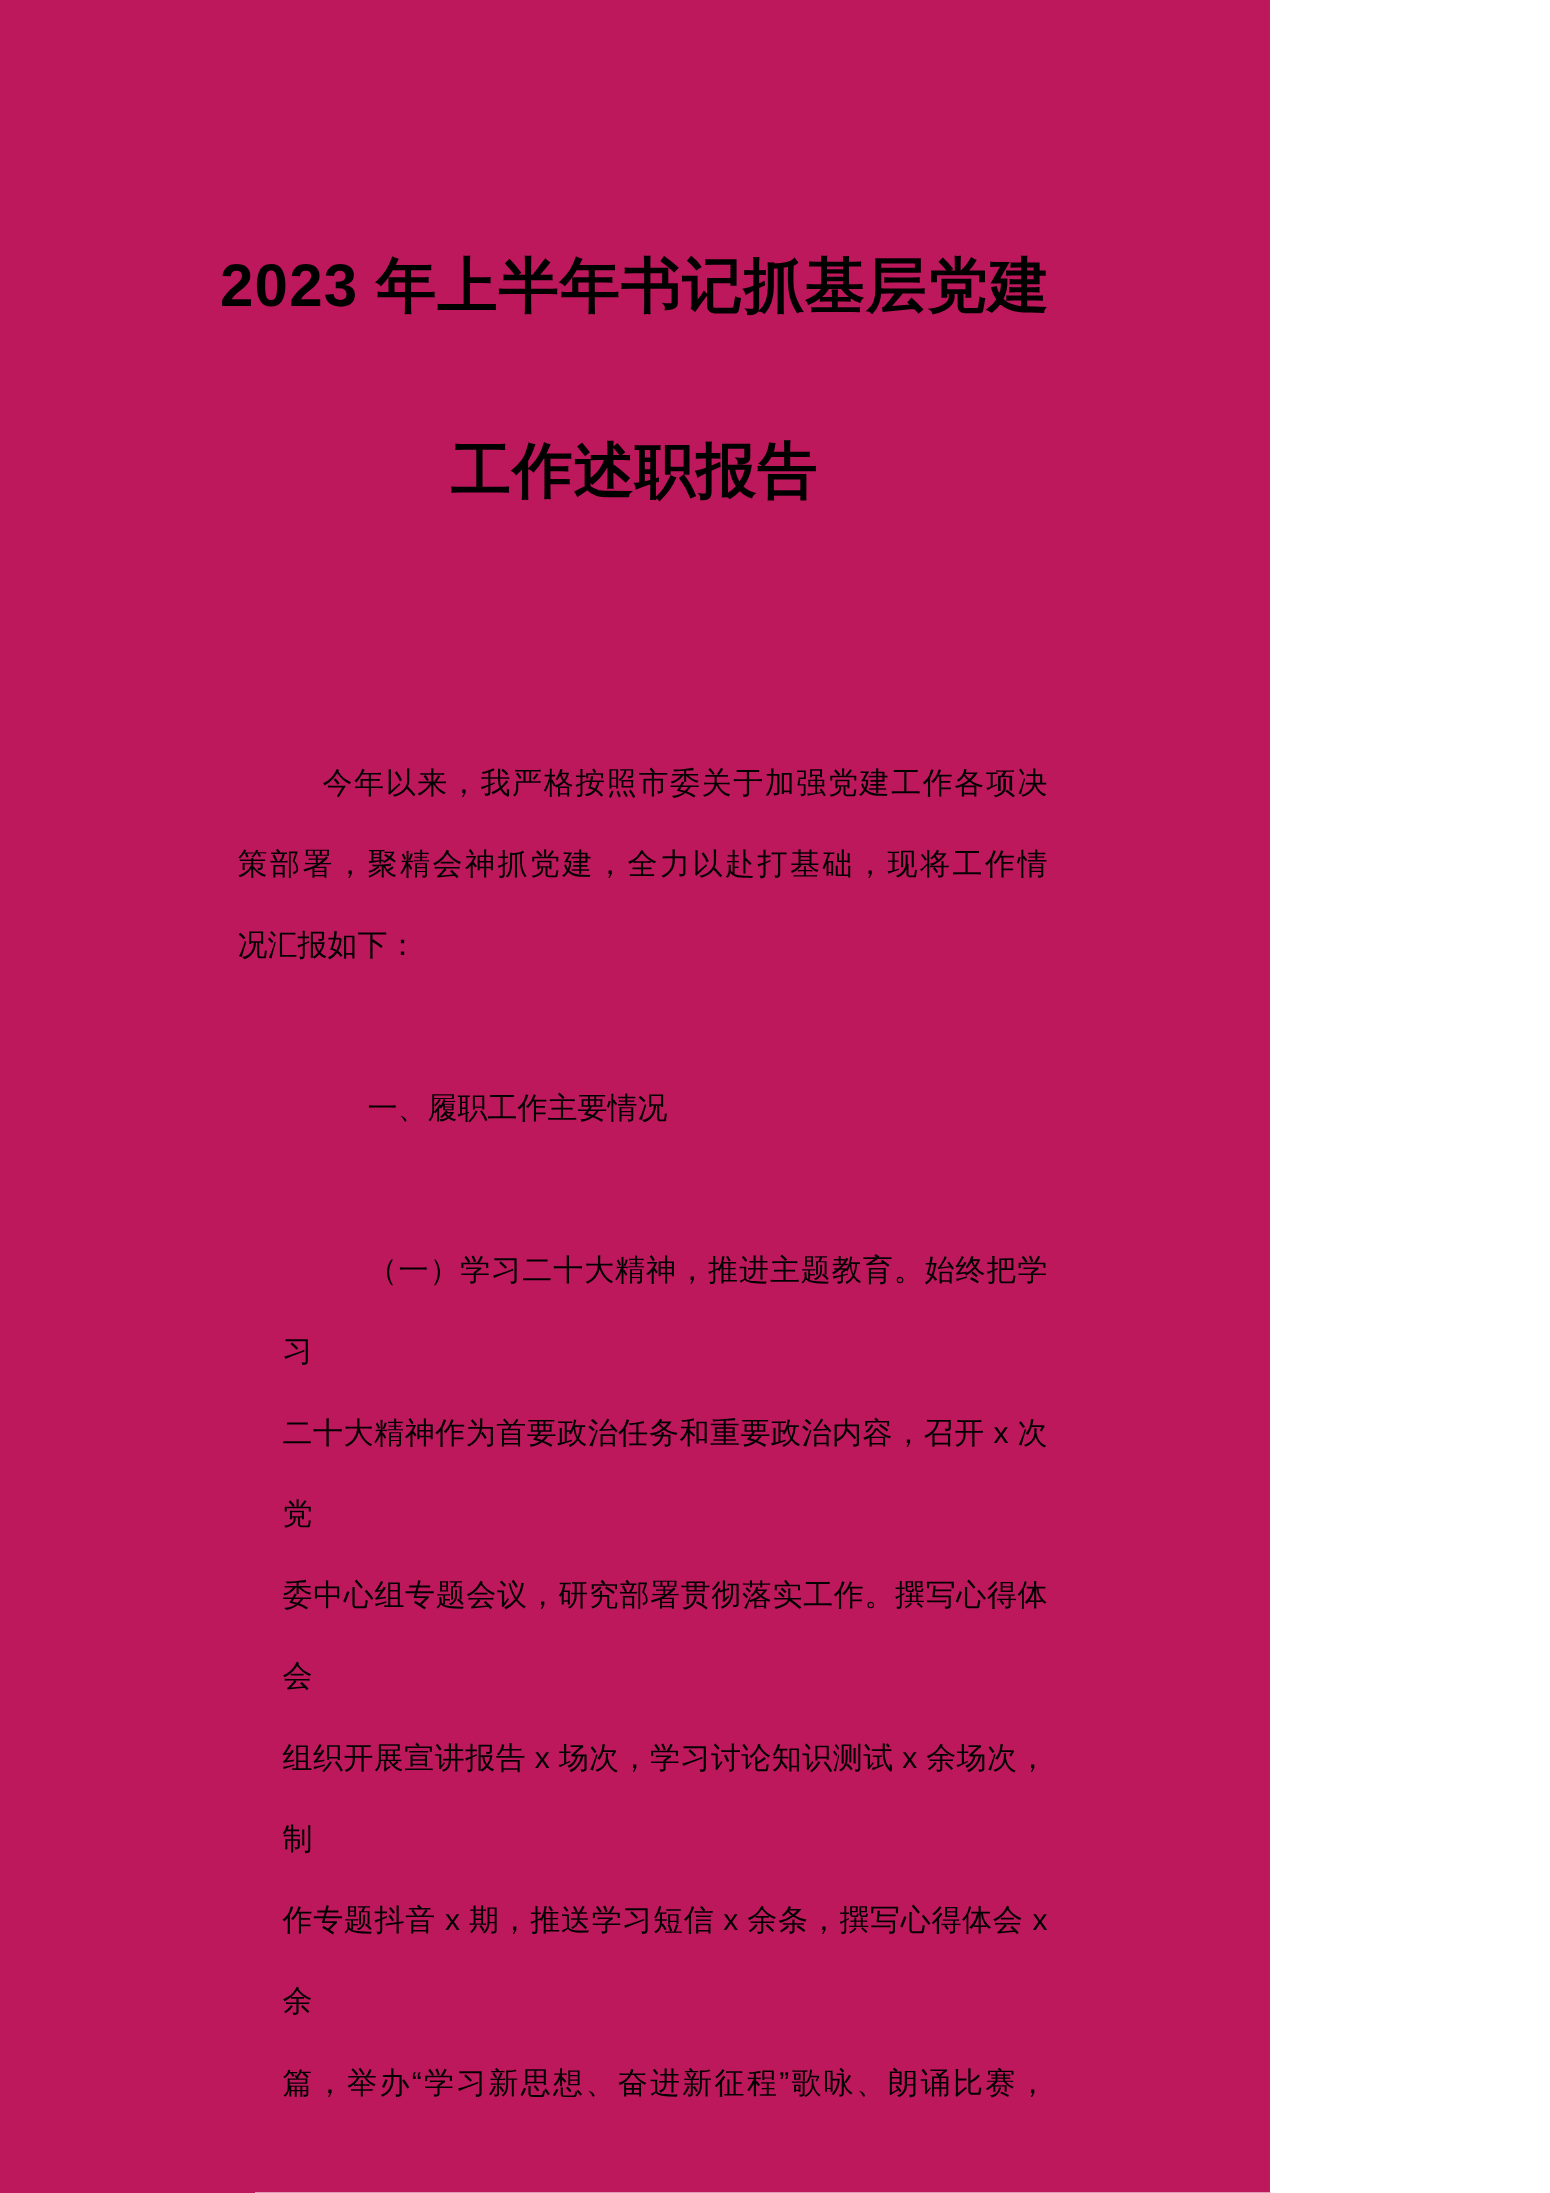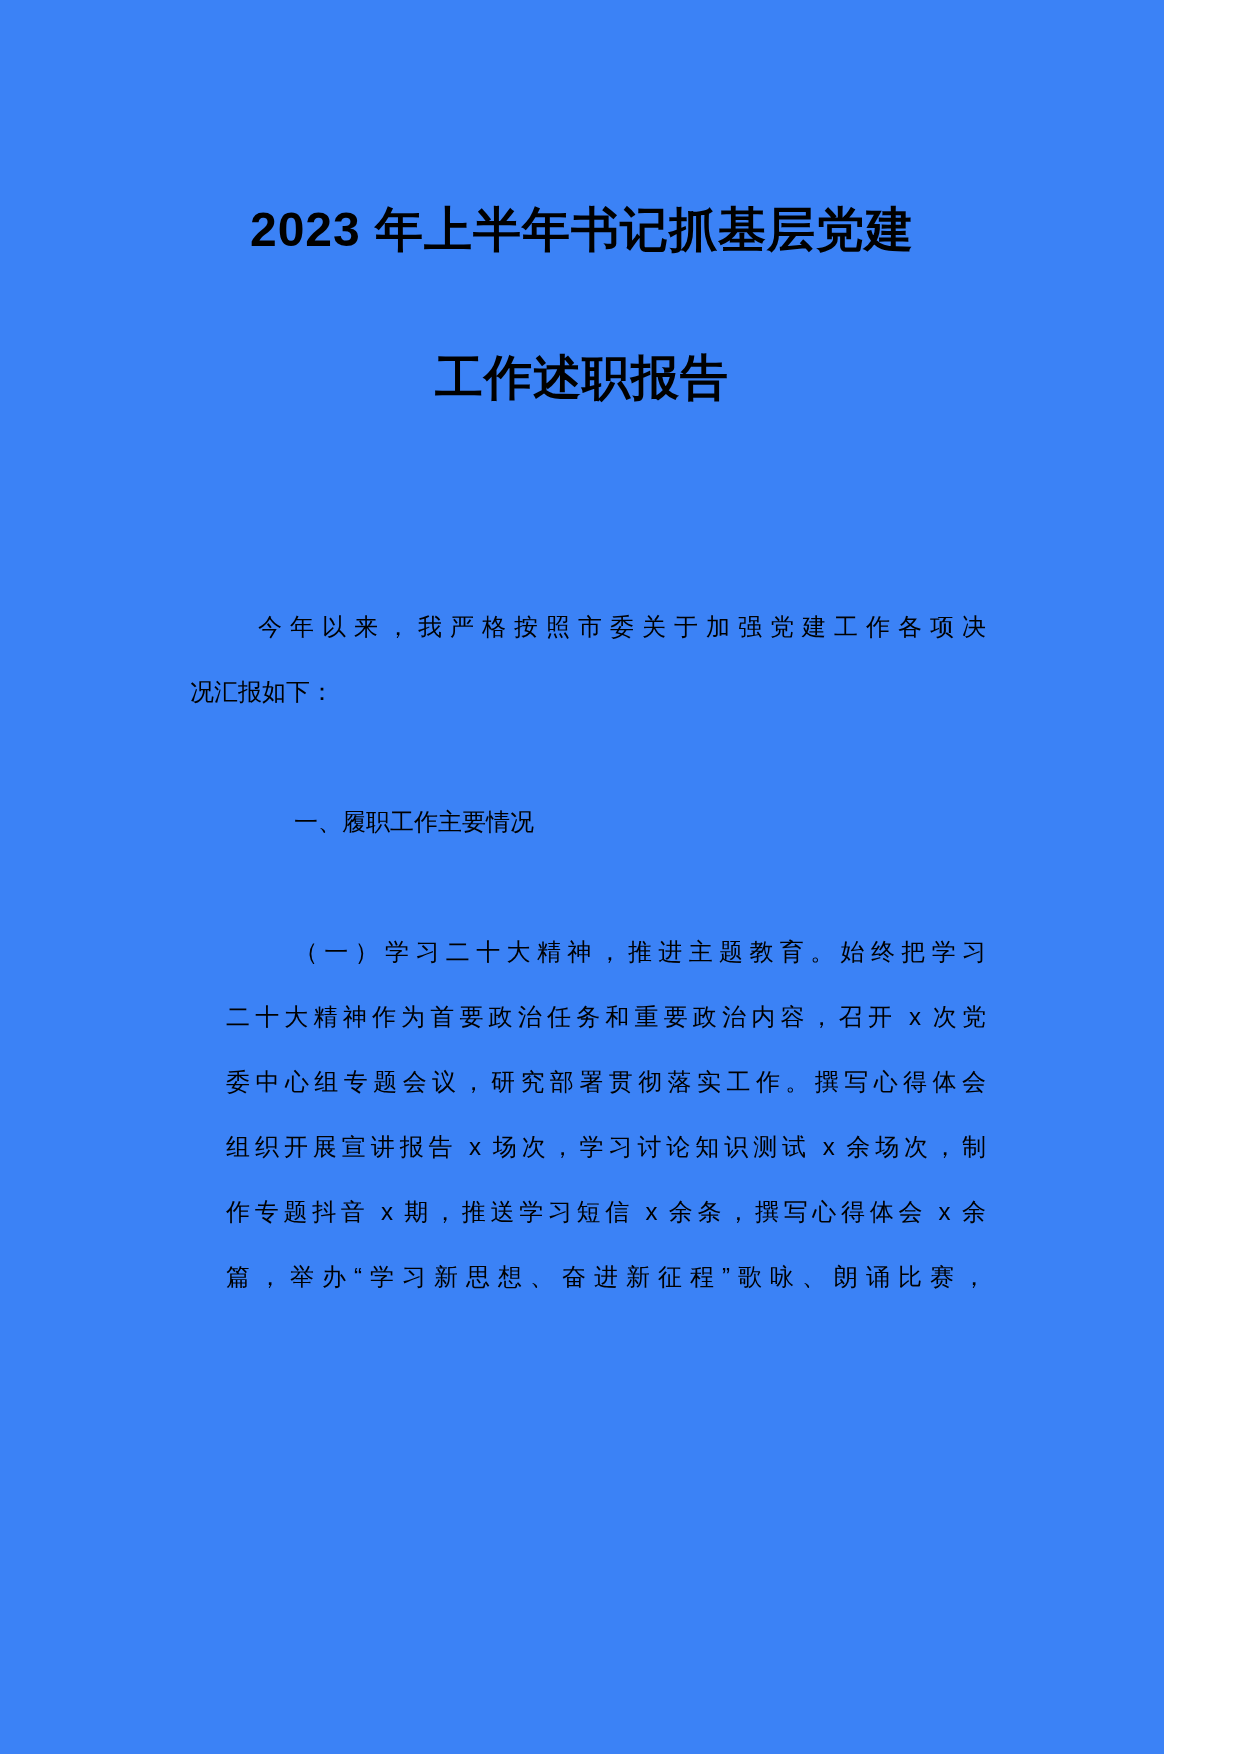--- a/index.html
+++ b/index.html
@@ -3,23 +3,23 @@
 <meta charset="utf-8">
 <style>
   * { box-sizing: border-box; }
   html, body {
     margin: 0;
     padding: 0;
     background: #ffffff;
   }
   .page {
     position: relative;
-    width: 1164px;
+    width: 1016px;
     height: 1754px;
-    background: #3b82f6;
+    background: #be185d;
     color: #000000;
     font-family: "Liberation Sans", sans-serif;
     overflow: hidden;
   }
   .doc-title {
     margin: 0;
     text-align: center;
     font-weight: 700;
     font-size: 48px;
     line-height: 64px;
@@ -52,20 +52,21 @@
 <div class="page">
 
   <h1 class="doc-title title-1">2023 年上半年书记抓基层党建</h1>
 
   <h1 class="doc-title title-2">工作述职报告</h1>
 
   <div class="body-block">
 
     <div>
       <p class="line fill indent">今年以来，我严格按照市委关于加强党建工作各项决</p>
+      <p class="line fill">策部署，聚精会神抓党建，全力以赴打基础，现将工作情</p>
       <p class="line">况汇报如下：</p>
     </div>
 
     <div class="block-gap">
       <p class="line indent">一、履职工作主要情况</p>
     </div>
 
     <div class="block-gap">
       <p class="line fill indent">（一）学习二十大精神，推进主题教育。始终把学习</p>
       <p class="line fill">二十大精神作为首要政治任务和重要政治内容，召开 x 次党</p>

